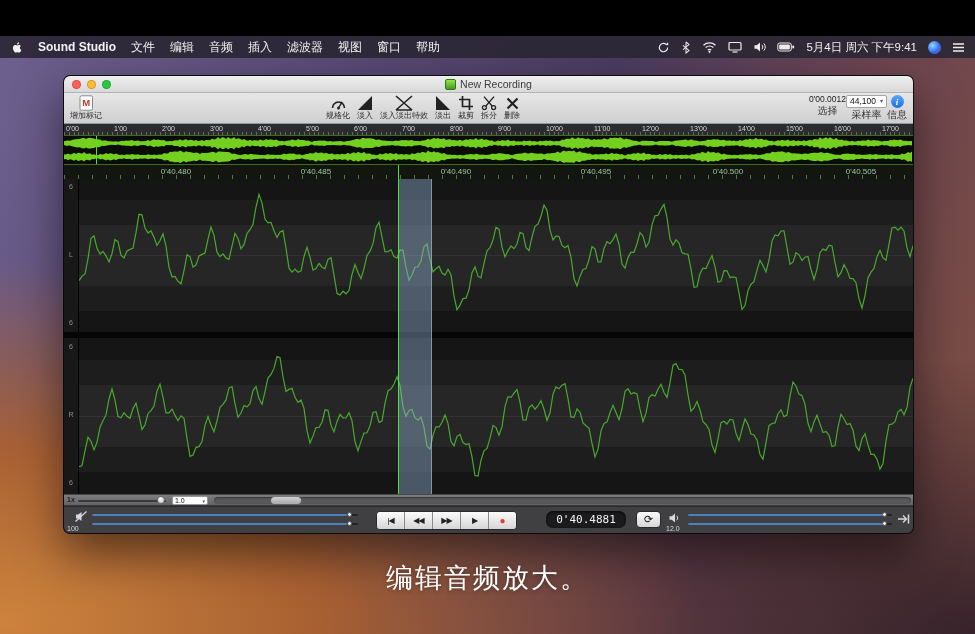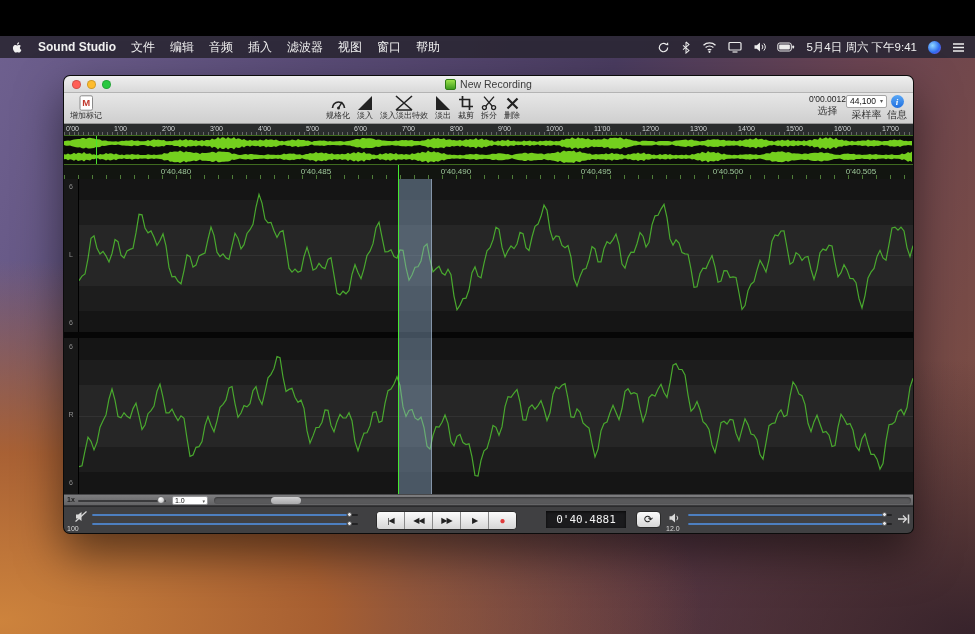--- a/index.html
+++ b/index.html
@@ -89,21 +89,21 @@
   .transport{position:absolute;left:0;top:430px;width:100%;height:27px;background:#404042;border-top:1px solid #2b2b2d;box-sizing:border-box;}
   .lvl-num{position:absolute;font-size:7px;color:#d9d9d9;}
   .slider{position:absolute;height:2px;background:#232325;border-radius:1px;}
   .slider .fill{position:absolute;left:0;top:0;height:100%;background:#4d7fc0;border-radius:1px;}
   .slider .dot{position:absolute;top:-2px;width:5px;height:5px;border-radius:50%;background:#e8e8ea;border:1px solid #555;box-sizing:border-box;}
   .tbtn-group{position:absolute;left:312px;top:4px;display:flex;gap:1px;background:#8a8a8a;border:1px solid #2a2a2a;
     border-radius:4px;overflow:hidden;}
   .tbtn{width:27px;height:17px;background:linear-gradient(#fbfbfb,#d6d6d6);display:flex;align-items:center;justify-content:center;
     font-size:8px;color:#222;letter-spacing:-1px;}
   .tbtn.rec{color:#e03c3c;font-size:10px;letter-spacing:0;}
-  .timebox{position:absolute;left:482px;top:4px;width:80px;height:17px;background:#1b1b1d;border-radius:0;
+  .timebox{position:absolute;left:482px;top:4px;width:80px;height:17px;background:#1b1b1d;border-radius:7px;
     box-shadow:inset 0 1px 3px rgba(0,0,0,.7);color:#f2f2f2;font-size:11px;font-family:"DejaVu Sans Mono",monospace;
     display:flex;align-items:center;justify-content:center;}
   .loopbtn{position:absolute;left:572px;top:4px;width:25px;height:17px;background:linear-gradient(#fbfbfb,#d6d6d6);
     border:1px solid #2a2a2a;border-radius:4px;display:flex;align-items:center;justify-content:center;font-size:11px;color:#222;box-sizing:border-box;}
   .ticon{position:absolute;display:flex;align-items:center;}
   
   .caption{position:absolute;left:0;top:560px;width:100%;text-align:center;color:#fff;font-size:27px;
     letter-spacing:2px;text-shadow:0 1px 4px rgba(0,0,0,.35);}
 </style>
 </head>
@@ -409,13 +409,14 @@
       </div>
       <span class="ticon" style="left:833px;top:6px">
         <svg width="13" height="12" viewBox="0 0 13 12">
             <path d="M1 6h8M6 2.5 9.5 6 6 9.5" fill="none" stroke="#d9d9d9" stroke-width="1.3"></path>
             <path d="M11.5 1.5v9" stroke="#d9d9d9" stroke-width="1.5"></path>
           </svg>
       </span>
     </div>
   </div>
 
+  <div class="caption">编辑音频放大。</div>
 </div>
 
 </body></html>

